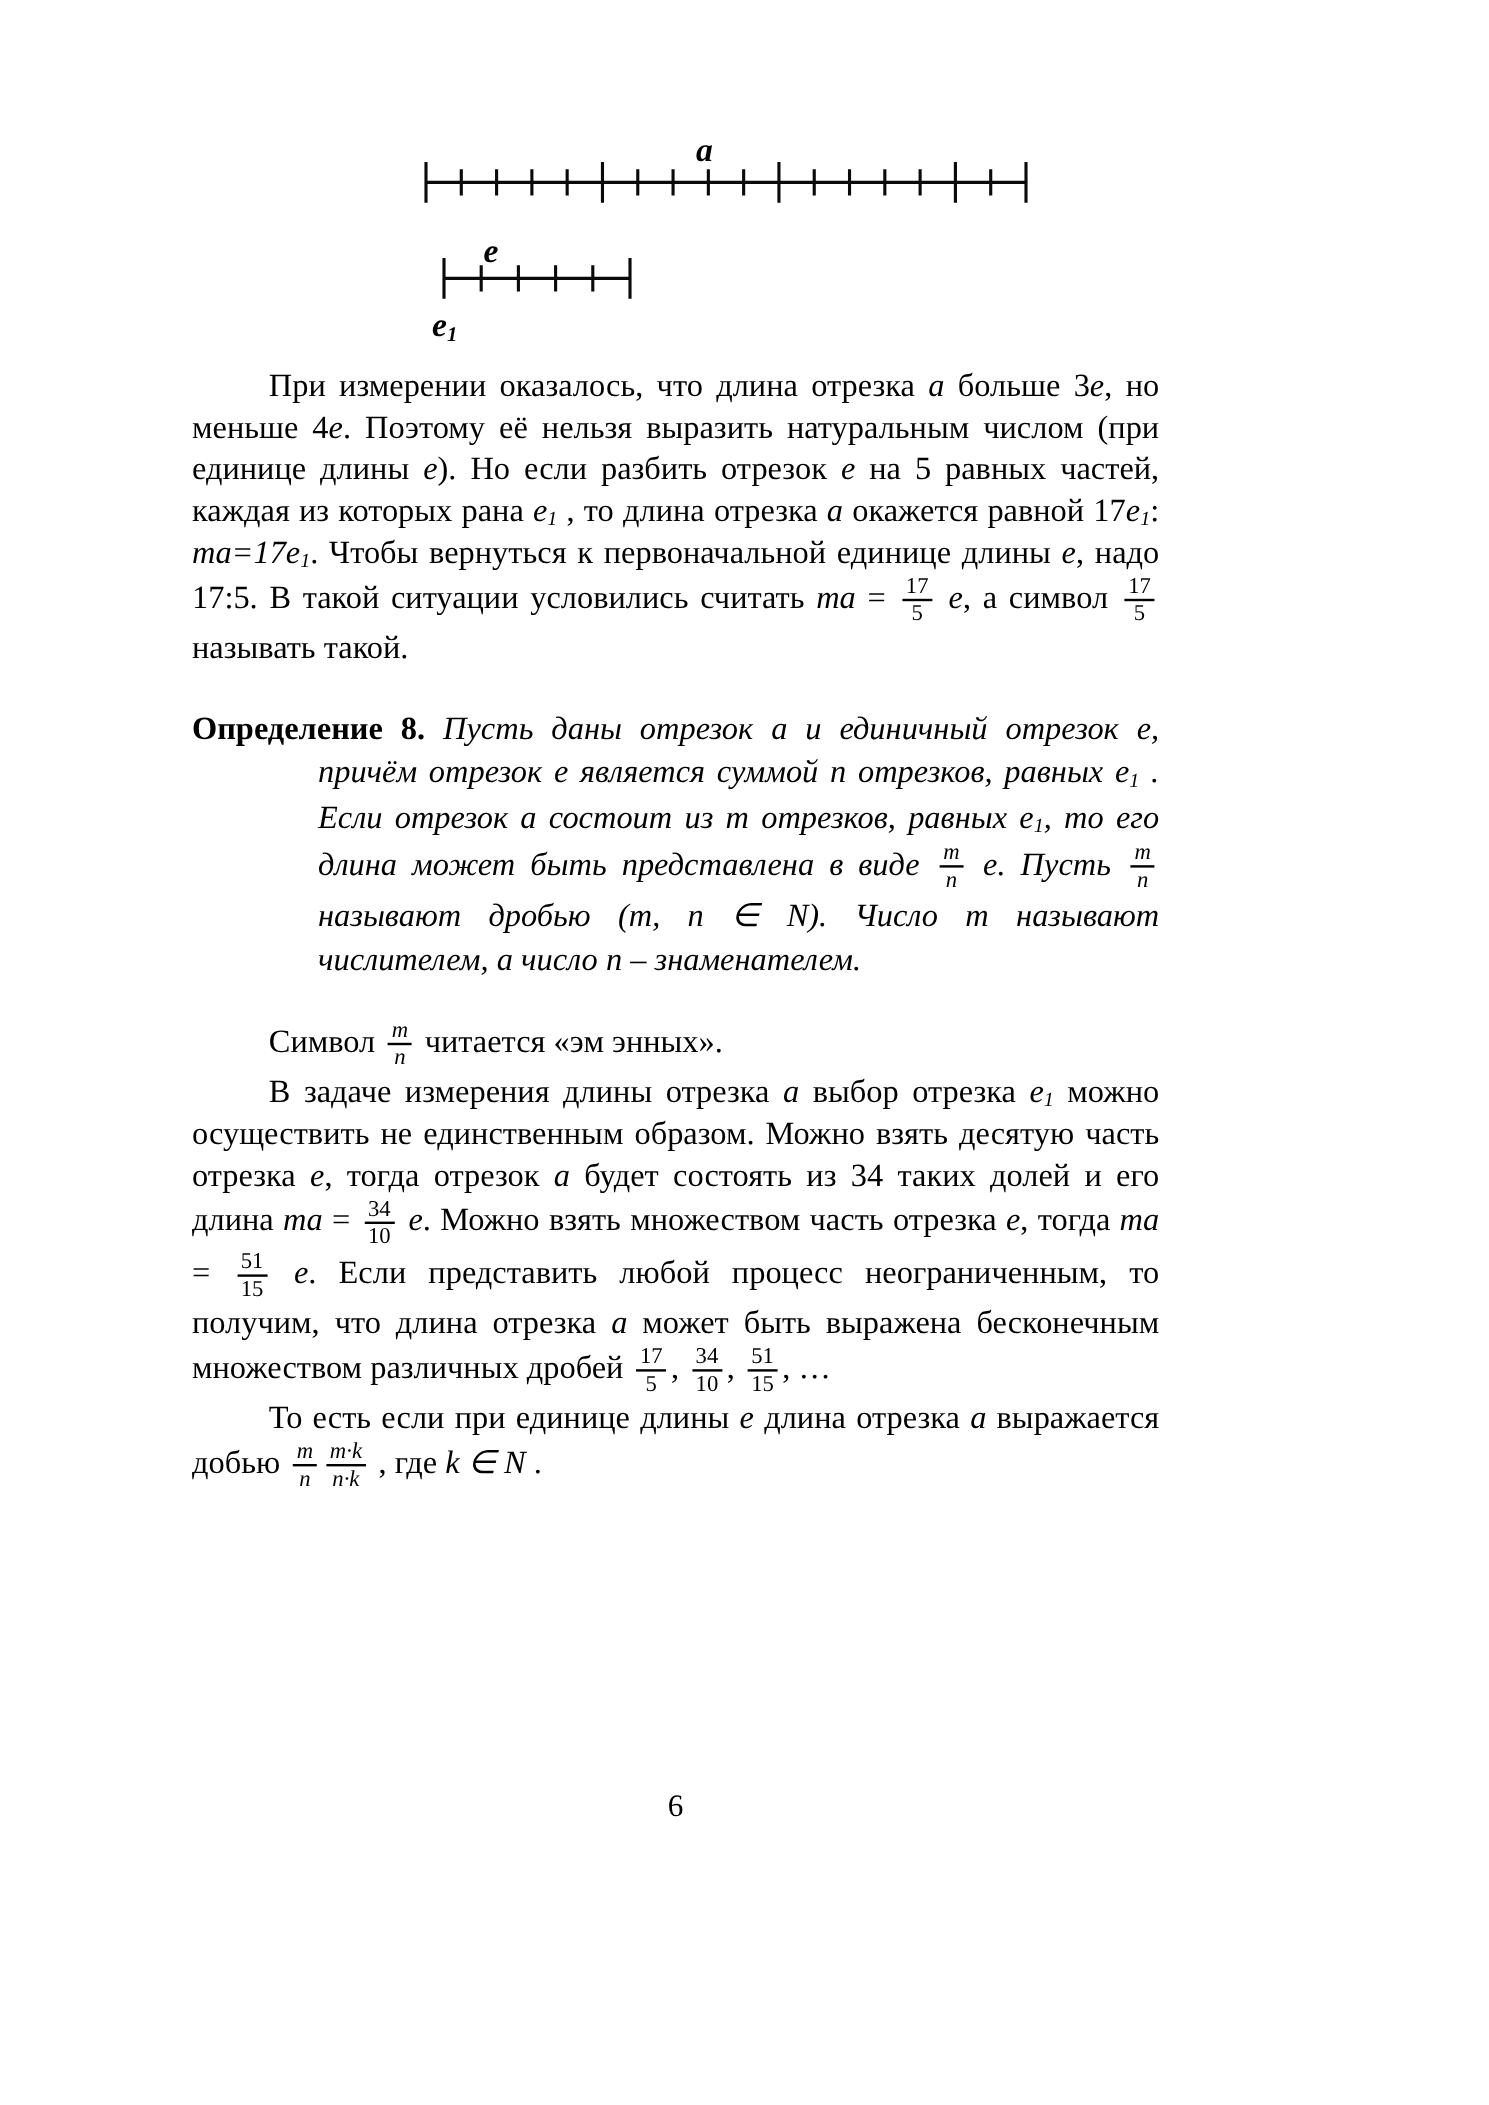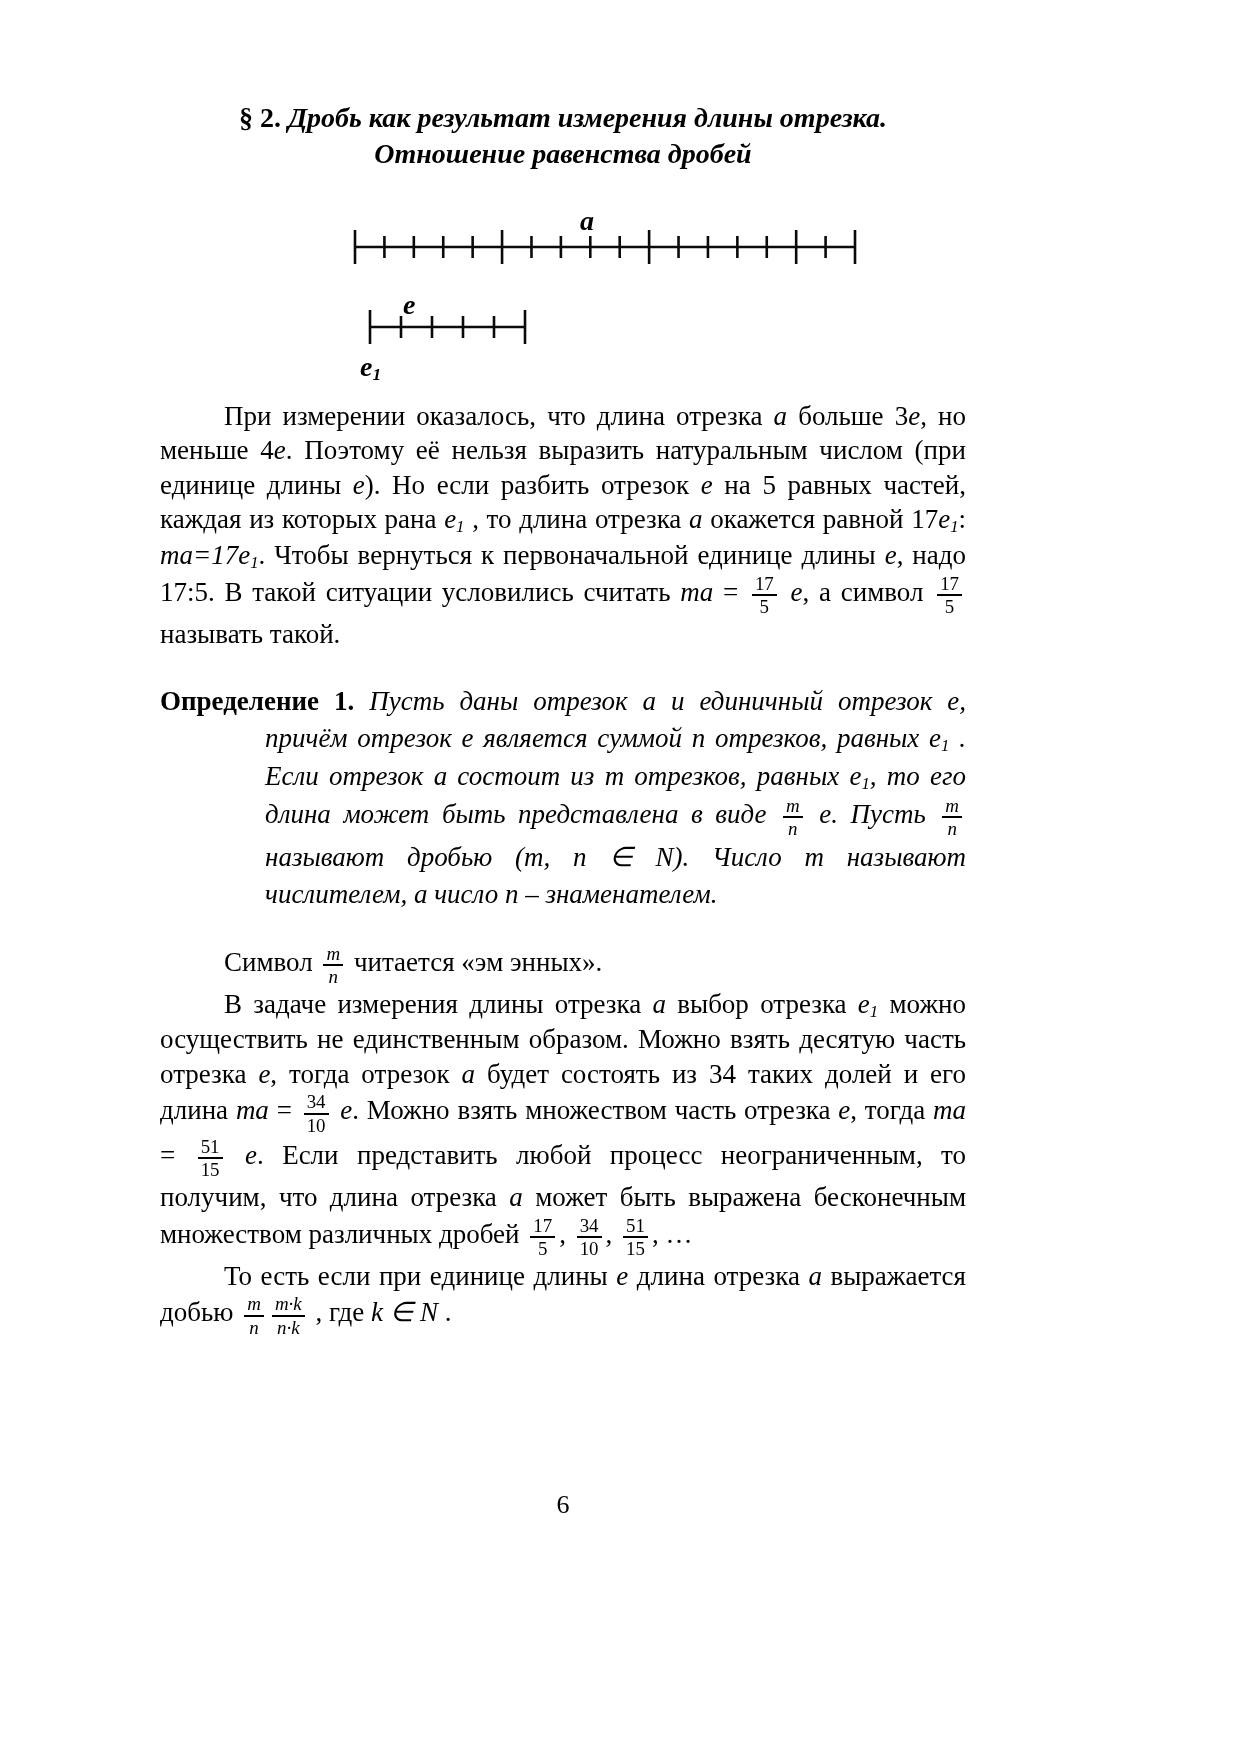--- a/index.html
+++ b/index.html
@@ -61,21 +61,20 @@
   .page-number {
     position:absolute; left:0; top:1390px; width:100%;
     text-align:center; font-size:26px;
   }
 </style>
 </head>
 <body>
 
 <div class="page">
 
-  <h1 class="title"><span class="t-prefix">§ 2. </span><span class="t-rest">Дробь как результат измерения длины отрезка. Отношение равенства дробей</span></h1>
 
 
 
   <div class="diagram">
     <span class="dlabel" style="left:420px; top:2px;">a</span>
     <span class="dlabel" style="left:243px; top:86px;">e</span>
     <span class="dlabel" style="left:200px; top:148px;"><span>e</span><span class="sb">1</span></span>
     <svg width="806" height="190" viewBox="0 0 806 190">
       <g>
           <line x1="195" y1="44" x2="695" y2="44" stroke="#0a0a0a" stroke-width="2.6"></line>
@@ -111,21 +110,21 @@
   </div>
 
   <p class="body indent"><span>При измерении оказалось, что длина отрезка </span><span class="it">a</span><span> больше 3</span><span class="it">e</span><span>, но меньше 4</span><span class="it">e</span><span>. Поэтому её нельзя выразить натуральным числом (при единице длины </span><span class="it">e</span><span>). Но если разбить отрезок </span><span class="it">e</span><span> на 5 равных частей, каждая из которых рана </span><span class="it">e</span><span class="it sb">1</span><span> , то длина отрезка </span><span class="it">a</span><span> окажется равной 17</span><span class="it">e</span><span class="it sb">1</span><span>: </span><span class="it">ma=17e</span><span class="it sb">1</span><span>. Чтобы вернуться к первоначальной единице длины </span><span class="it">e</span><span>, надо 17:5. В такой ситуации условились считать </span><span class="it">ma</span><span> = </span><span class="frac">
         <span class="num">17</span>
         <span class="den">5</span>
       </span><span> </span><span class="it">e</span><span>, а символ </span><span class="frac">
         <span class="num">17</span>
         <span class="den">5</span>
       </span><span> называть такой.</span></p>
 
-  <p class="definition"><span class="def-label">Определение 1. </span><span class="def-body"><span>Пусть даны отрезок a и единичный отрезок e, причём отрезок e является суммой n отрезков, равных e</span><span class="sb">1</span><span> . Если отрезок a состоит из m отрезков, равных e</span><span class="sb">1</span><span>, то его длина может быть представлена  в виде </span><span class="frac">
+  <p class="definition"><span class="def-label">Определение 8. </span><span class="def-body"><span>Пусть даны отрезок a и единичный отрезок e, причём отрезок e является суммой n отрезков, равных e</span><span class="sb">1</span><span> . Если отрезок a состоит из m отрезков, равных e</span><span class="sb">1</span><span>, то его длина может быть представлена  в виде </span><span class="frac">
           <span class="num">m</span>
           <span class="den">n</span>
         </span><span> e. Пусть </span><span class="frac">
           <span class="num">m</span>
           <span class="den">n</span>
         </span><span> называют </span><span class="bd">дробью</span><span> (m, n ∈ N). Число m называют </span><span class="bd">числителем</span><span>, а число n – </span><span class="bd">знаменателем</span><span>.</span></span></p>
 
   <p class="body indent"><span>Символ </span><span class="frac it">
         <span class="num">m</span>
         <span class="den">n</span>

